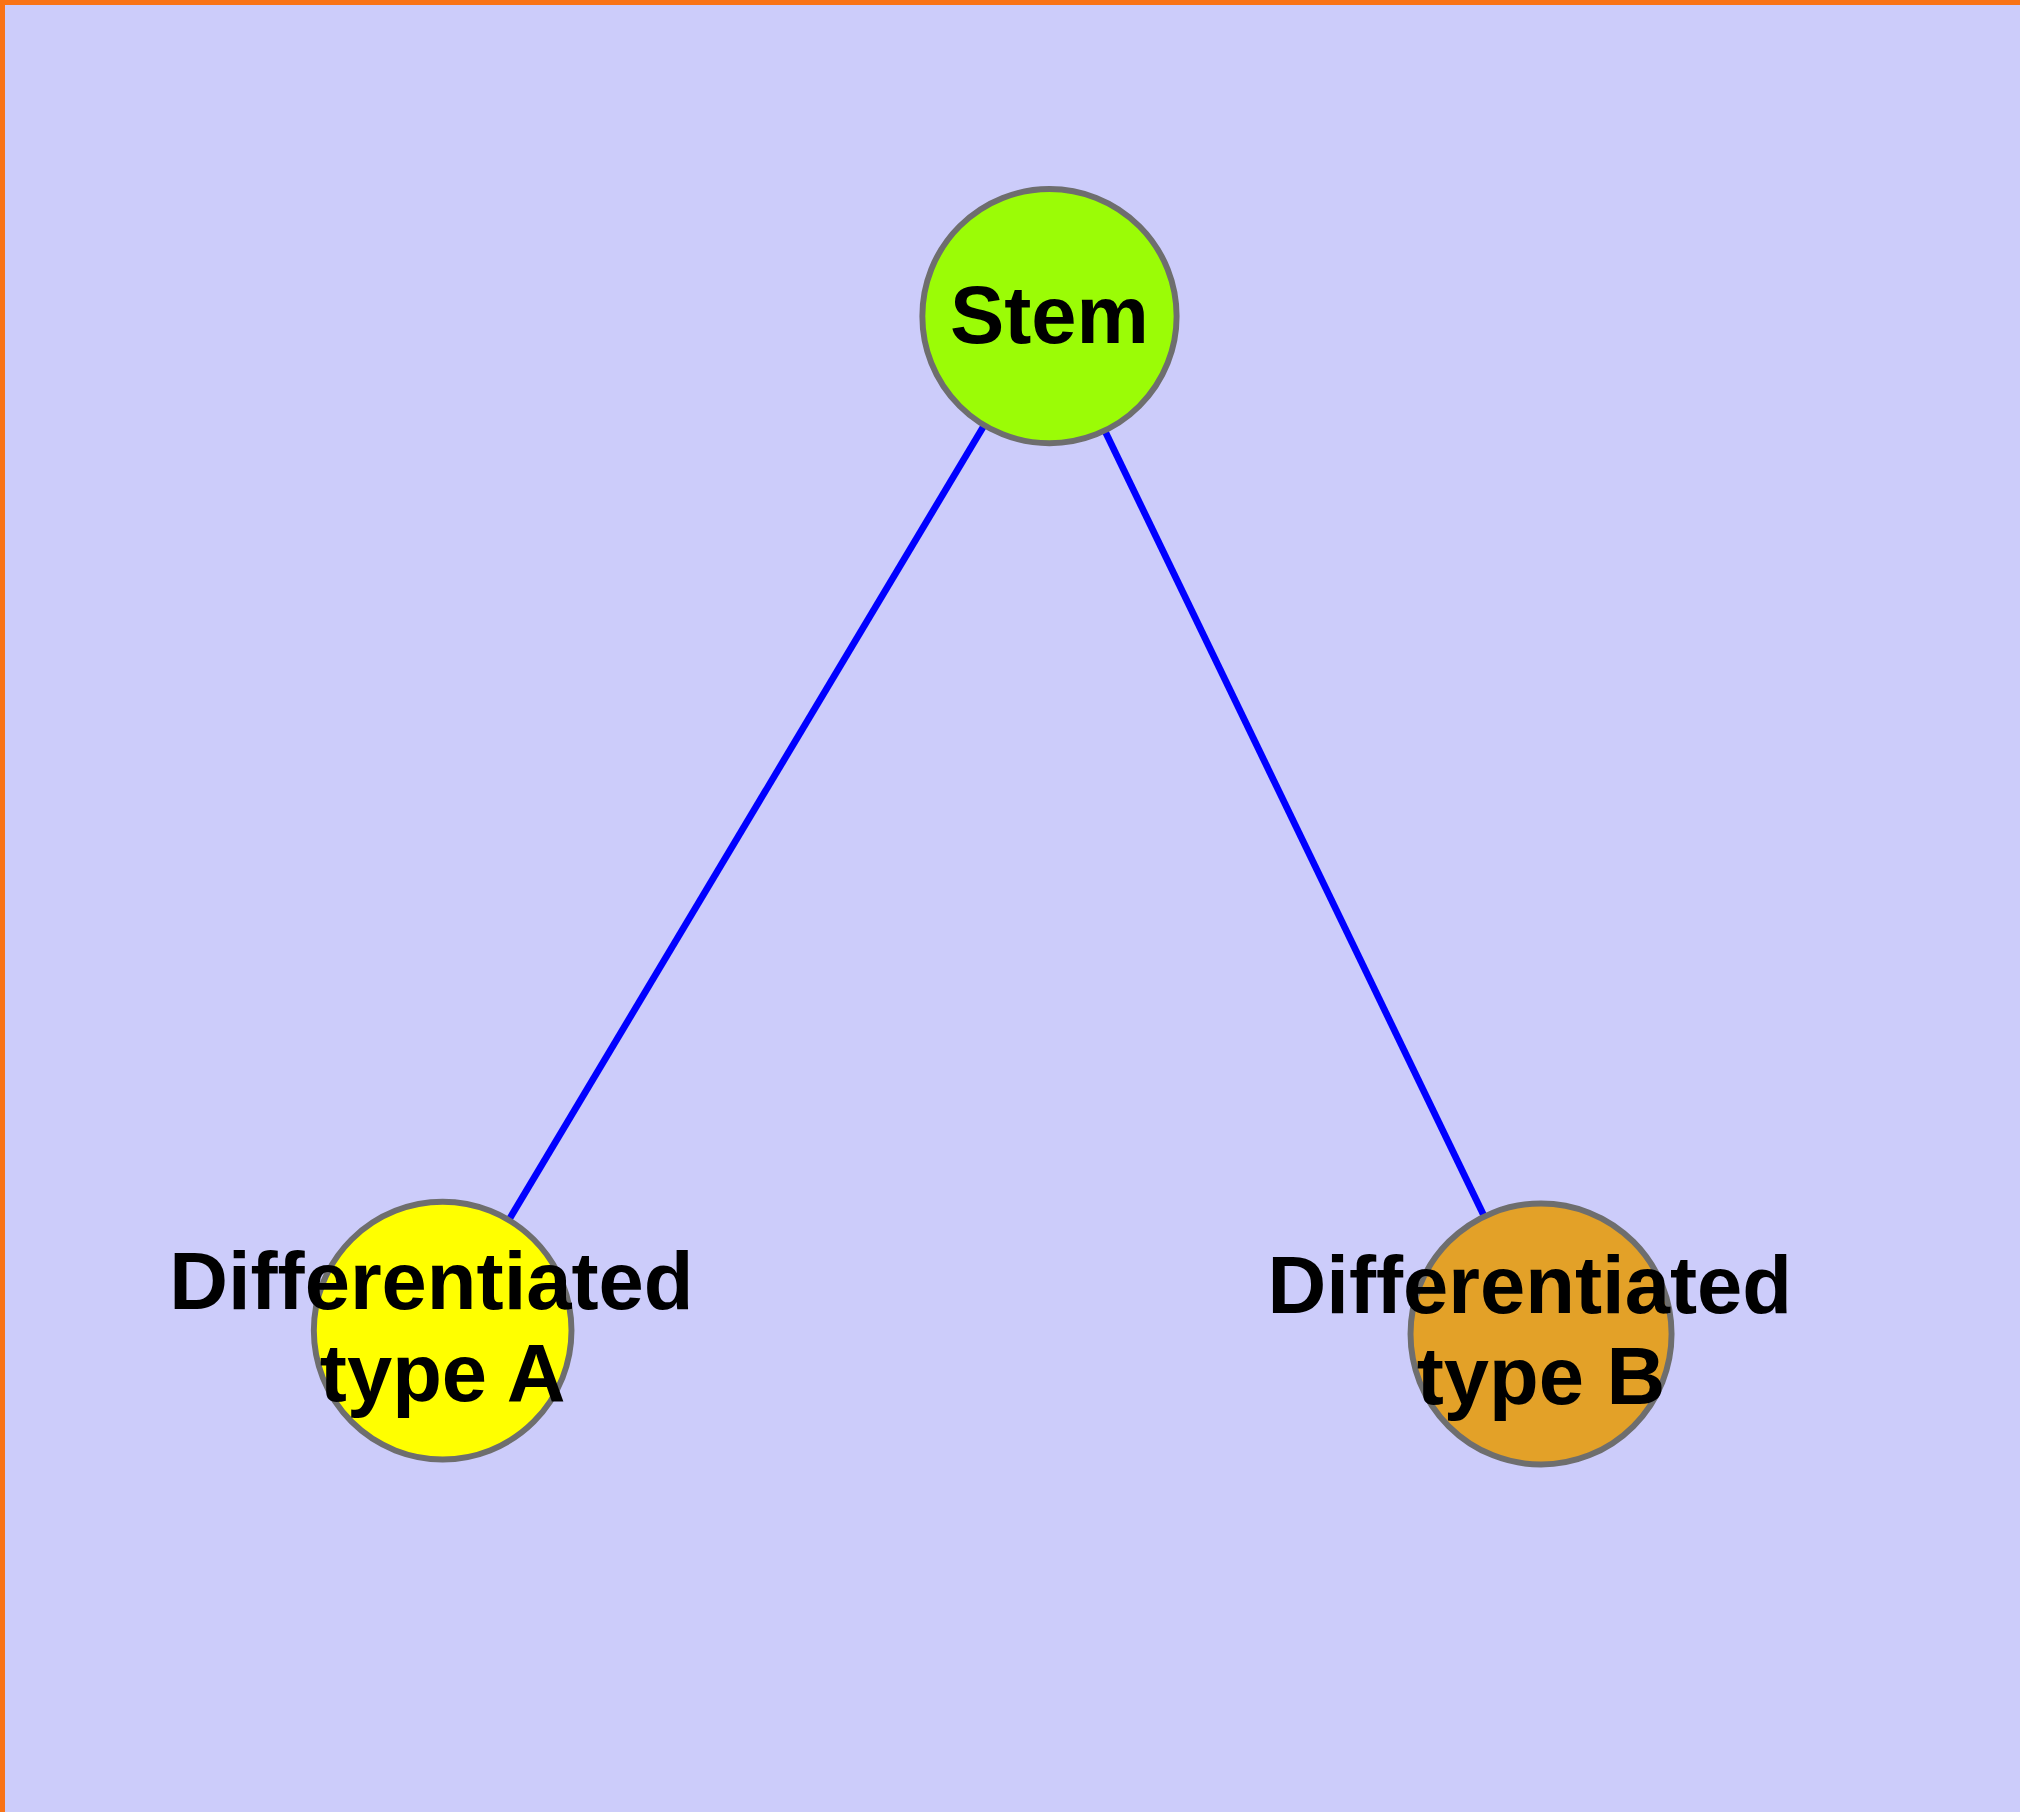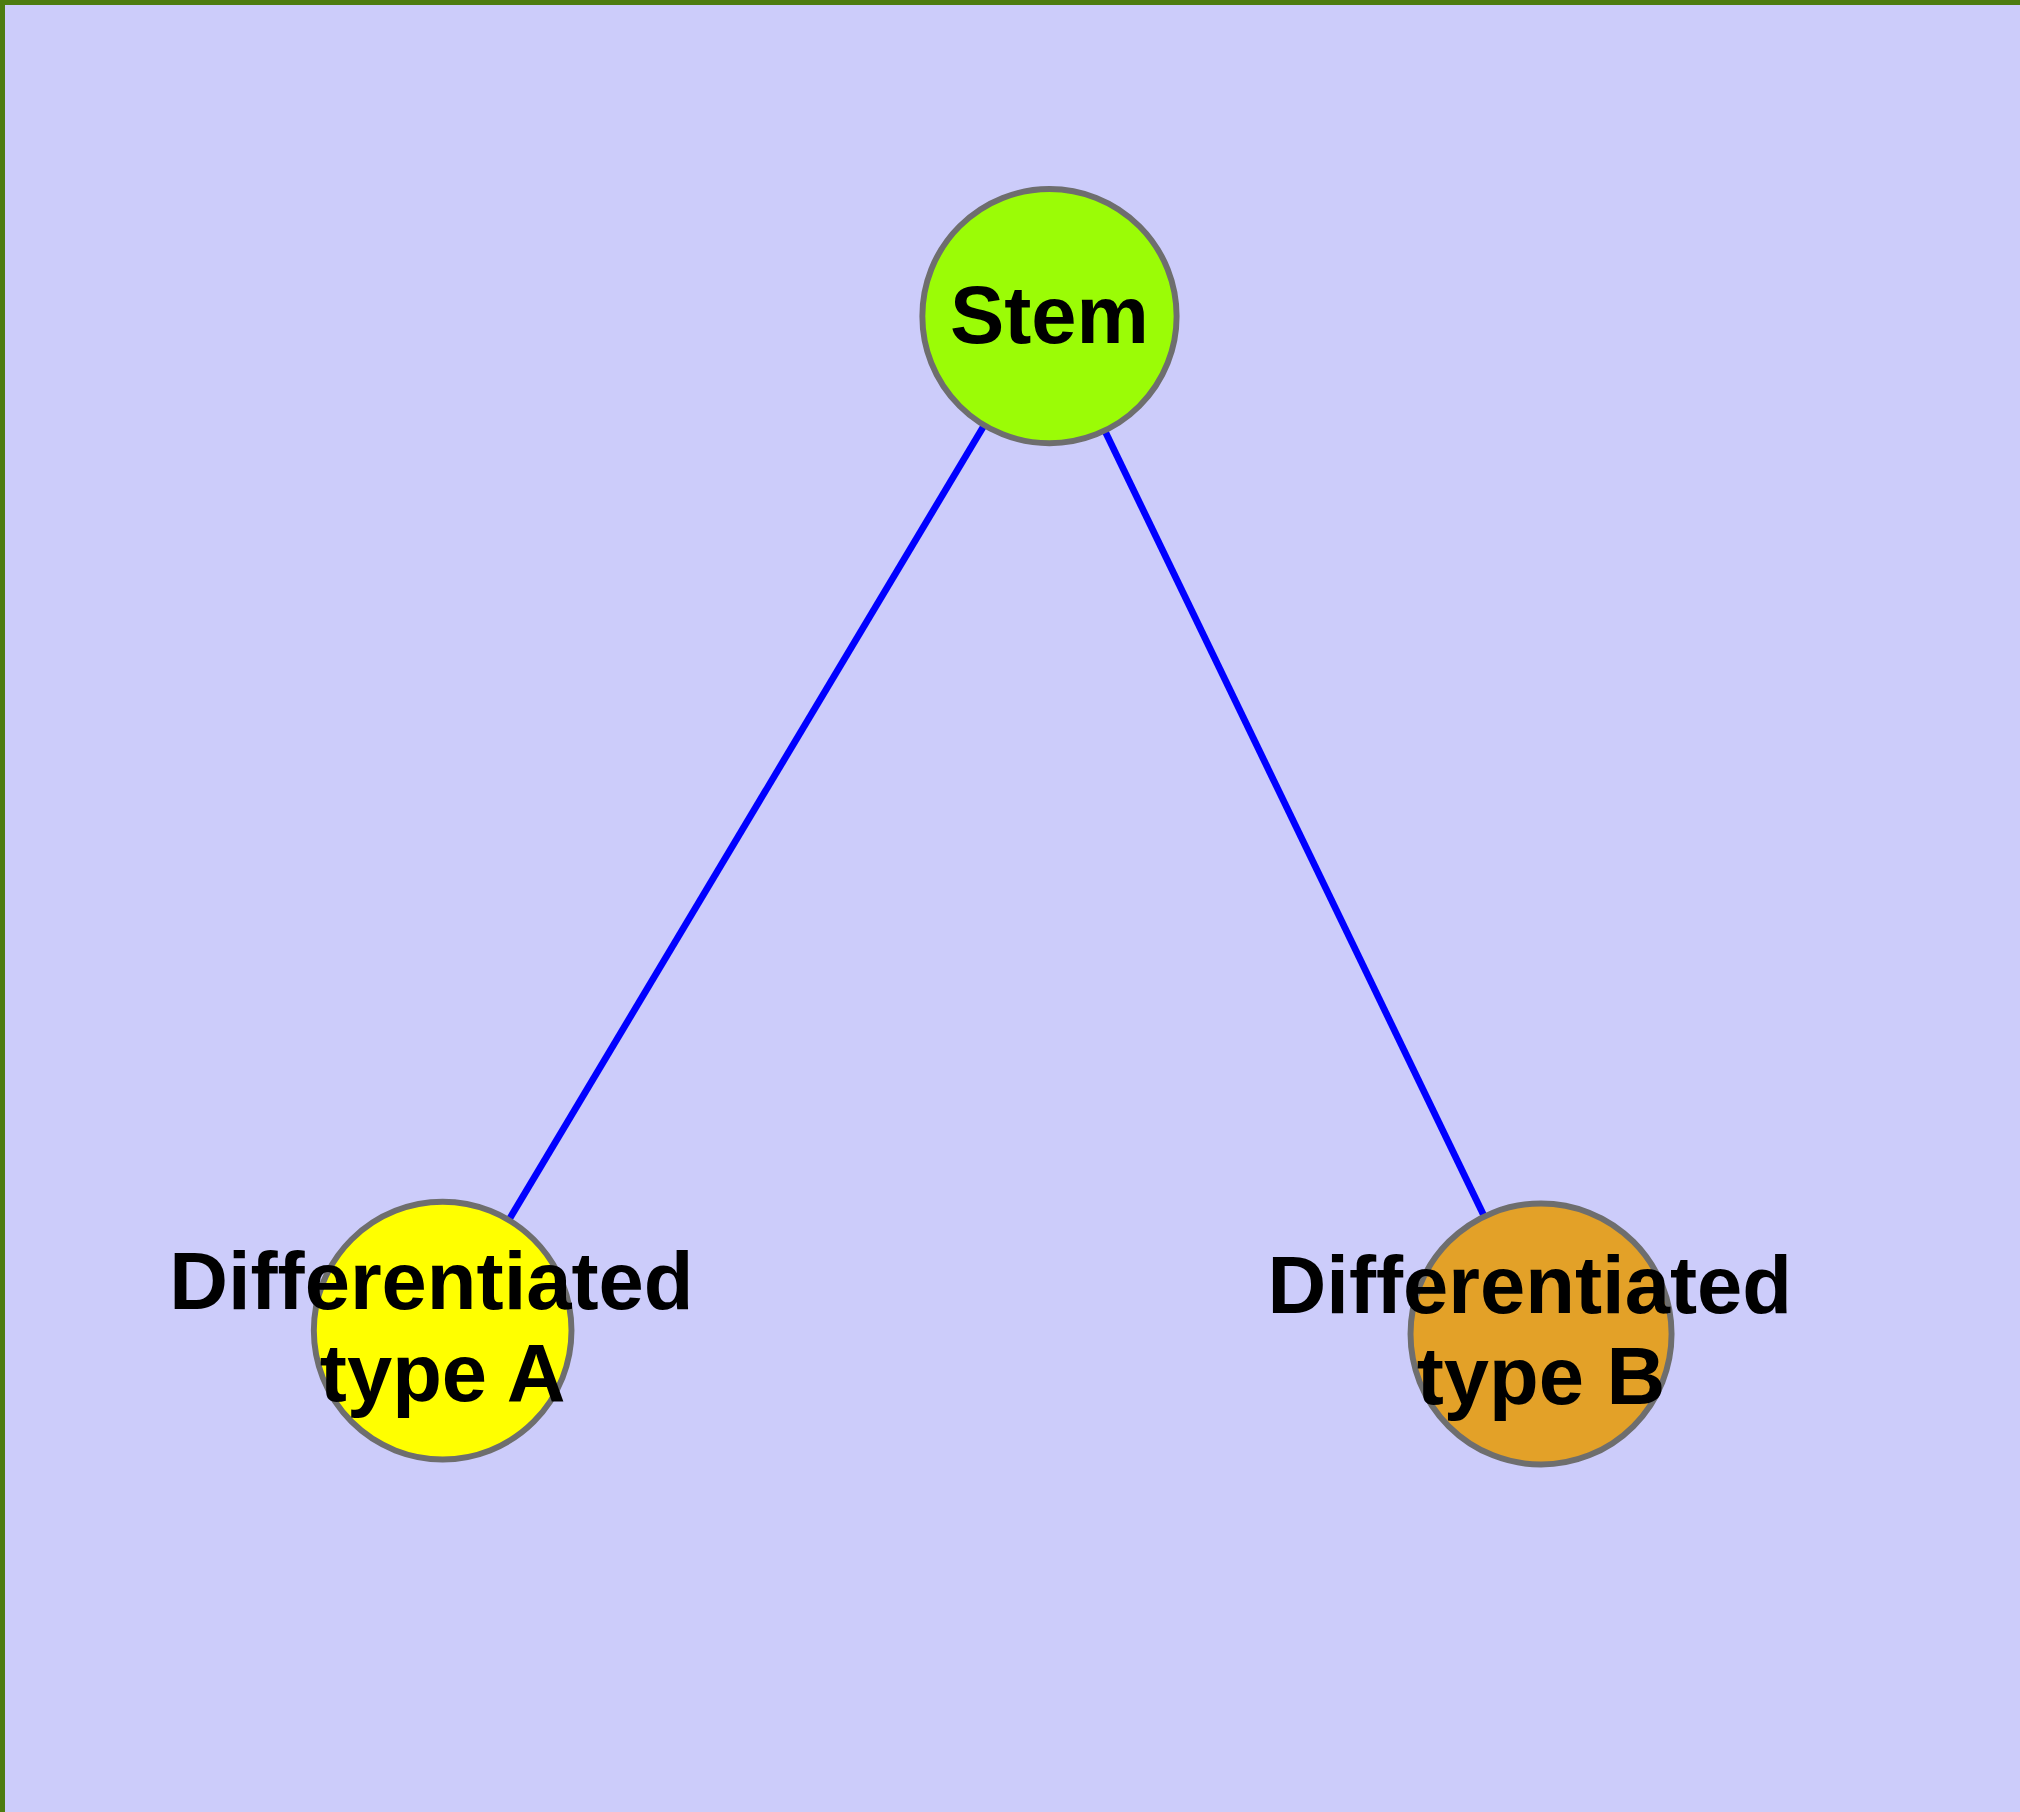--- a/index.html
+++ b/index.html
@@ -5,21 +5,21 @@
   html, body {
     margin: 0;
     padding: 0;
     background: #ffffff;
   }
   #canvas {
     position: relative;
     width: 2021px;
     height: 1812px;
     overflow: hidden;
-    background: #4d7c0f;
+    background: #f97316;
     font-family: "Liberation Sans", sans-serif;
   }
   #plot-area {
     position: absolute;
     left: 5.1px;
     top: 5.1px;
     width: 2015px;
     height: 1807px;
     background: #ccccfa;
   }

